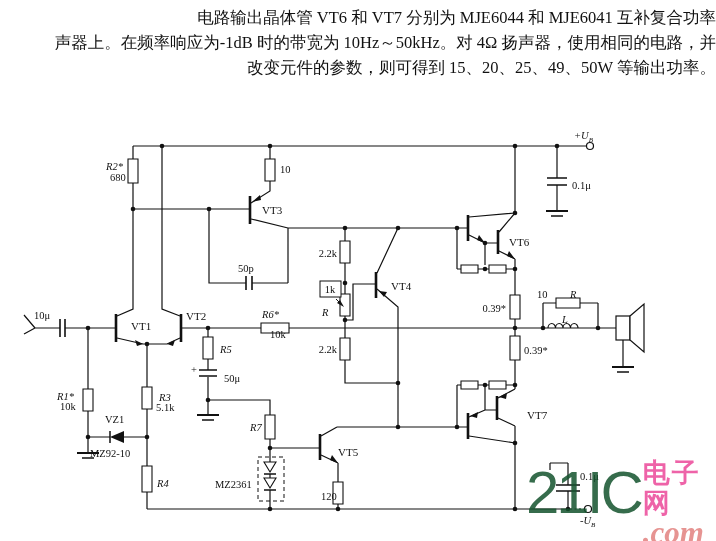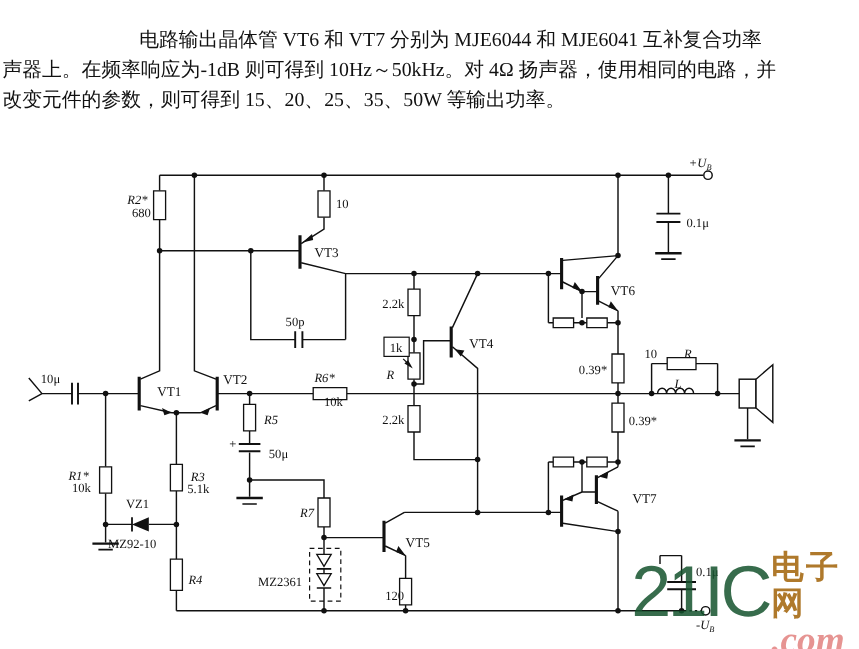--- a/index.html
+++ b/index.html
@@ -1,45 +1,45 @@
 <!DOCTYPE html>
 <html><head>
 <meta charset="utf-8">
 <style>
   html,body{margin:0;padding:0;background:#ffffff;}
   .page{position:relative;width:716px;height:541px;background:#fff;overflow:hidden;
         font-family:"Liberation Serif","DejaVu Serif",serif;}
-  .description{position:absolute;left:2px;top:20px;width:714px;color:#111;
-               font-size:16.5px;line-height:25px;white-space:nowrap;}
+  .description{position:absolute;left:2px;top:5px;width:714px;color:#111;
+               font-size:16.5px;line-height:25px;white-space:nowrap;text-align:right;}
   .description .line{height:25px;}
   .description .indent{padding-left:114px;}
   .description sub{font-size:11px;}
   .description i{font-style:italic;}
   svg text{font-family:"Liberation Serif","DejaVu Serif",serif;fill:#111;}
   .lbl{font-size:10.5px;}
   .lbl-i{font-size:10.5px;font-style:italic;}
   .vt{font-size:11px;}
   .sub{font-size:7px;}
   .watermark{position:absolute;left:526px;top:458px;display:flex;align-items:flex-start;
              opacity:.85;pointer-events:none;font-family:"Liberation Sans","DejaVu Sans",sans-serif;}
   .wm-brand{font-size:60px;font-weight:normal;line-height:70px;letter-spacing:-3px;color:#14532d;}
   .wm-col{display:flex;flex-direction:column;margin-left:2px;}
-  .wm-cn{font-size:27px;font-weight:bold;letter-spacing:2px;color:#a16207;line-height:30px;}
+  .wm-cn{font-size:27px;font-weight:bold;letter-spacing:2px;color:#ec4899;line-height:30px;}
   .wm-tld{font-size:31px;font-weight:bold;font-style:italic;color:#e2827f;line-height:30px;
           font-family:"Liberation Serif",serif;}
 </style>
 </head>
 <body>
 
 <div class="page">
 
   <div class="description">
     <div class="line indent">电路输出晶体管 VT6 和 VT7 分别为 MJE6044 和 MJE6041 互补复合功率</div>
-    <div class="line">声器上。在频率响应为-1dB 则可得到 10Hz～50kHz。对 4Ω 扬声器，使用相同的电路，并</div>
-    <div class="line">改变元件的参数，则可得到 15、20、25、35、50W 等输出功率。</div>
+    <div class="line">声器上。在频率响应为-1dB 时的带宽为 10Hz～50kHz。对 4Ω 扬声器，使用相同的电路，并</div>
+    <div class="line">改变元件的参数，则可得到 15、20、25、49、50W 等输出功率。</div>
   </div>
 
   <svg width="716" height="541" viewBox="0 0 716 541">
 
     <path fill="none" stroke="#111" stroke-width="1.2" d="
       M133,146 H586
       M133,146 V159 M133,183 V209
       M133,209 H250
       M133,209 V309 L117,316
       M162,146 V309 L180,316

